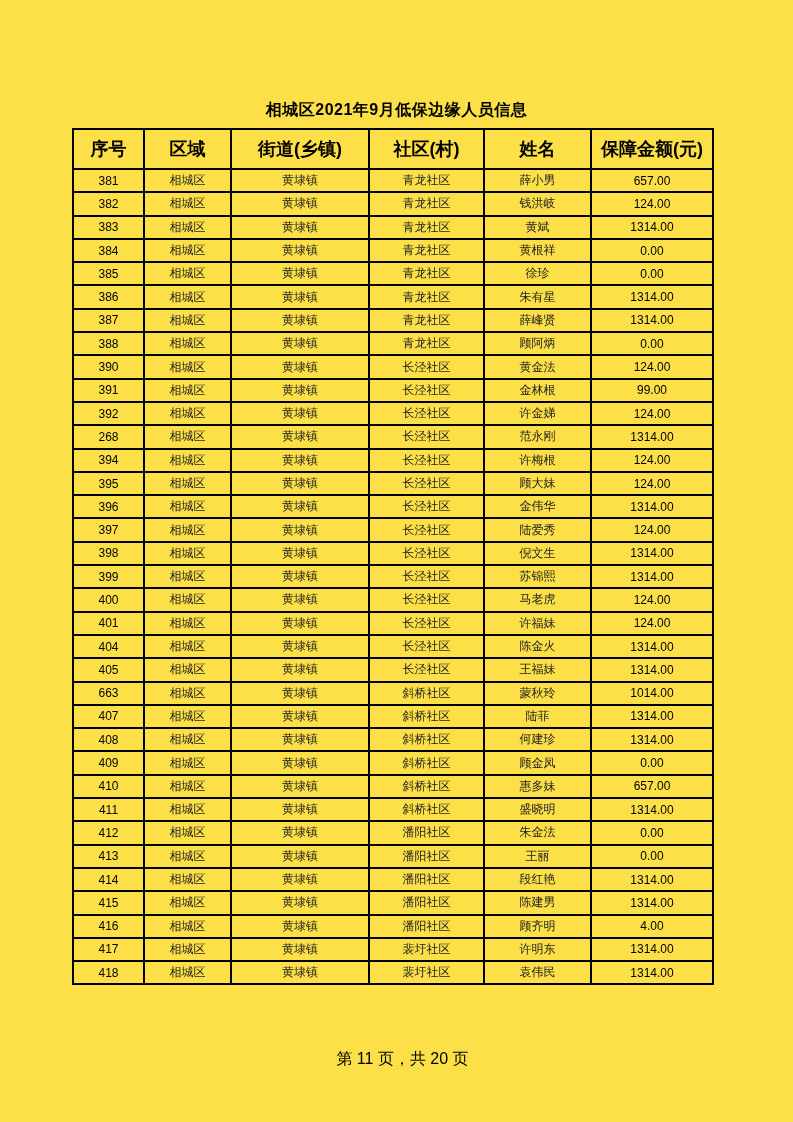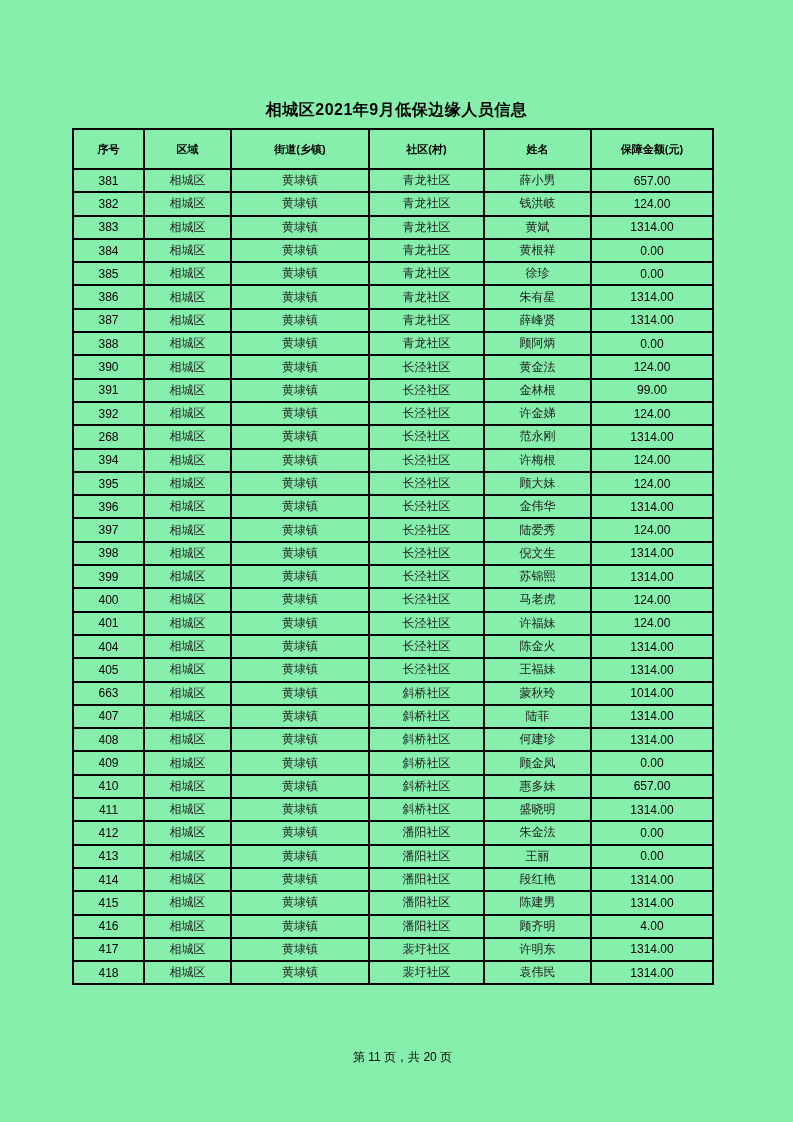--- a/index.html
+++ b/index.html
@@ -5,21 +5,21 @@
   * { margin: 0; padding: 0; box-sizing: border-box; }
   html, body {
     width: 793px; height: 1122px;
     background: #ffffff;
     font-family: "Liberation Sans", "DejaVu Sans", sans-serif;
     color: #000;
   }
   .page {
     position: relative;
     width: 793px; height: 1122px;
-    background: #86efac;
+    background: #fde047;
     overflow: hidden;
   }
   .doc-title {
     position: absolute;
     top: 100px; left: 0; right: 0;
     text-align: center;
     font-size: 16px;
     font-weight: bold;
     letter-spacing: 0.5px;
     font-family: "Liberation Sans", "DejaVu Sans", sans-serif;
@@ -33,21 +33,21 @@
   }
   table.data-table th, table.data-table td {
     border: 2px solid #000;
     text-align: center;
     vertical-align: middle;
     overflow: hidden;
     white-space: nowrap;
   }
   table.data-table th {
     height: 40px;
-    font-size: 11px;
+    font-size: 18px;
     font-weight: bold;
     font-family: "Liberation Sans", "DejaVu Sans", sans-serif;
   }
   table.data-table td {
     height: 23.3px;
     font-size: 12px;
     font-weight: normal;
   }
   td.cjk {
     font-family: "Liberation Serif", "DejaVu Serif", serif;
@@ -60,21 +60,21 @@
   .col-seq    { width: 71px; }
   .col-region { width: 87px; }
   .col-street { width: 138px; }
   .col-comm   { width: 115px; }
   .col-name   { width: 107px; }
   .col-amount { width: 122px; }
   .page-footer {
     position: absolute;
     top: 1049px; left: 0; right: 0;
     text-align: center;
-    font-size: 12px;
+    font-size: 16px;
     color: #000;
     font-family: "Liberation Sans", "DejaVu Sans", sans-serif;
     padding-left: 12px;
   }
 </style>
 </head>
 <body>
 
 <div class="page">
 

